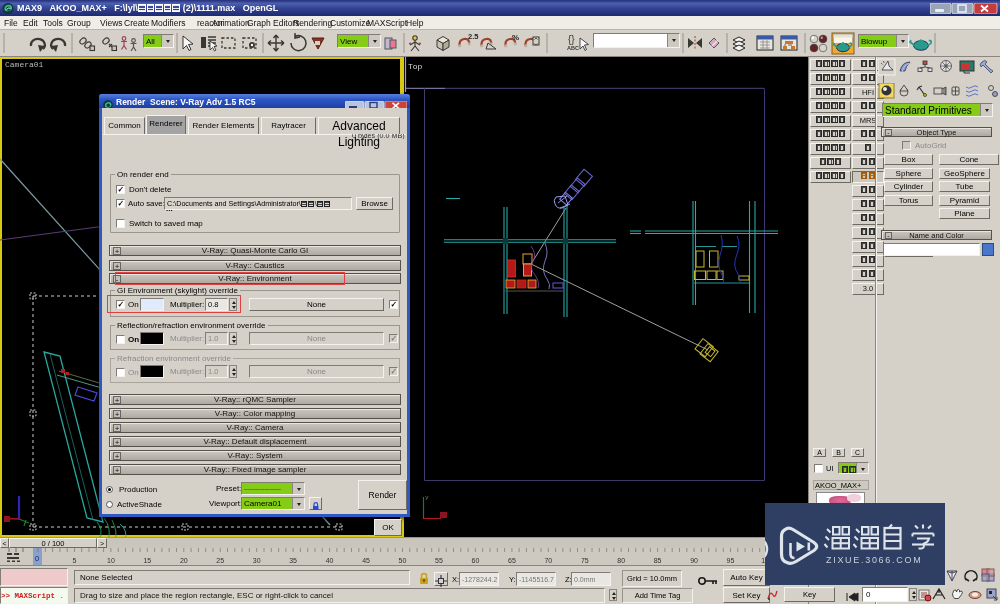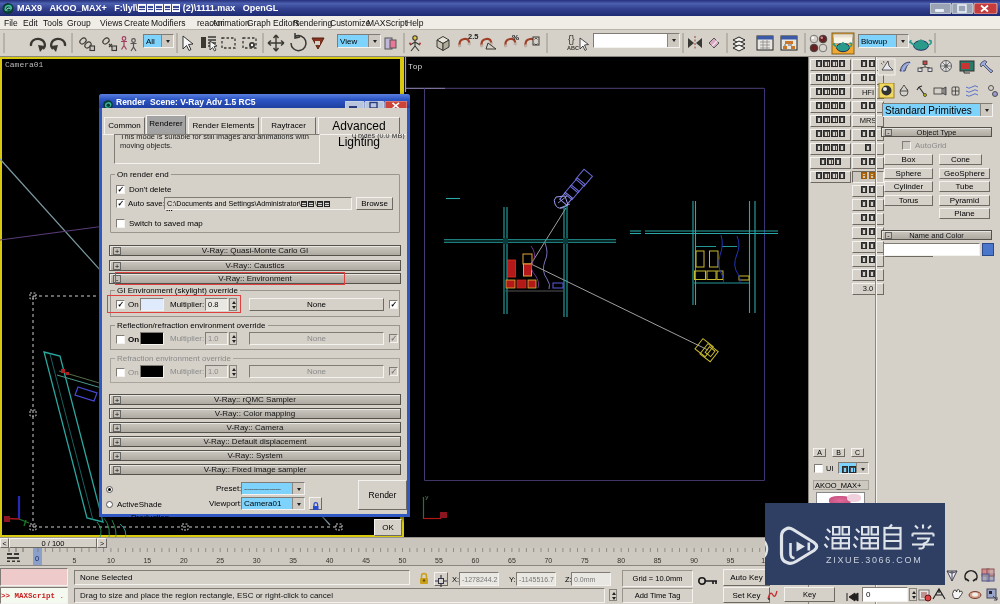--- a/index.html
+++ b/index.html
@@ -10,21 +10,21 @@
 .gry{color:#8a8a8a !important;}
 .cbx,.cbe,.cbg{width:9px;height:9px;background:#fff;border-top:1.5px solid #807c75;border-left:1.5px solid #807c75;border-right:1px solid #f4f2ee;border-bottom:1px solid #f4f2ee;}
 .cbx:after{content:"✓";font-size:8px;font-weight:bold;position:absolute;left:0.5px;top:-1.5px;color:#000;}
 .cbg{background:#d5d1c9;}
 .cbg:after{content:"✓";font-size:8px;font-weight:bold;position:absolute;left:0.5px;top:-1.5px;color:#7a7a7a;}
 .spin{width:8px;height:13px;background:#d5d1c9;border:1px solid #8a867f;}
 .spin:before{content:"";position:absolute;left:1.5px;top:2px;border-left:2.5px solid transparent;border-right:2.5px solid transparent;border-bottom:3.5px solid #222;}
 .spin:after{content:"";position:absolute;left:1.5px;top:7px;border-left:2.5px solid transparent;border-right:2.5px solid transparent;border-top:3.5px solid #222;}
 .roll{width:292px;height:11px;background:linear-gradient(#ccc8c0,#aeaaa2);border:1px solid #55524c;box-shadow:inset 1px 1px 0 #e8e6e0;font-size:8px;text-align:center;line-height:10px;color:#111;}
 .roll i{font-style:normal;position:absolute;left:3px;top:1px;width:8px;height:8px;border:1px solid #666;font-size:8px;line-height:7px;text-align:center;background:#c4c0b8;}
-.combo{background:#7dd3fc;border-top:1px solid #807c75;border-left:1px solid #807c75;border-right:1px solid #f4f2ee;border-bottom:1px solid #f4f2ee;padding-left:2px;overflow:hidden;white-space:nowrap;display:flex;align-items:center;}
+.combo{background:#84cc16;border-top:1px solid #807c75;border-left:1px solid #807c75;border-right:1px solid #f4f2ee;border-bottom:1px solid #f4f2ee;padding-left:2px;overflow:hidden;white-space:nowrap;display:flex;align-items:center;}
 .combo:after{content:"";position:absolute;right:0;top:0;width:11px;height:100%;background:#cdc9c1;border-left:1px solid #8a867f;}
 .combo:before{content:"";position:absolute;right:3px;top:5px;border-left:2.5px solid transparent;border-right:2.5px solid transparent;border-top:3.5px solid #222;z-index:2;}
 .hz{display:inline-block;width:6px;height:6.5px;border:1px solid #222;background:repeating-linear-gradient(to bottom,#444 0 0.8px,transparent 0.8px 2.2px);vertical-align:-1px;margin:0 0.5px;}
 .hz2{display:inline-block;width:6.5px;height:7px;border:1px solid #2a2a2a;background:repeating-linear-gradient(to bottom,#4a4a4a 0 0.8px,transparent 0.8px 2.6px),repeating-linear-gradient(to right,#4a4a4a 0 0.8px,transparent 0.8px 3.2px);margin:0 0.6px;}
 .hz2.h{border-color:#9a5a08;background:repeating-linear-gradient(to bottom,#b06a10 0 0.9px,transparent 0.9px 2.4px),repeating-linear-gradient(to right,#b06a10 0 0.9px,transparent 0.9px 3px);}
 .zbtn{position:absolute;width:41px;height:11.5px;background:#d5d1c9;border-top:1px solid #f4f2ee;border-left:1px solid #f4f2ee;border-right:1px solid #6e6a63;border-bottom:1px solid #6e6a63;text-align:center;line-height:9px;font-size:7.5px;color:#111;}
 .zbtn.c2{width:32px;}
 .zbtn.hot{background:#ccc8c0;border-top:1px solid #6e6a63;border-left:1px solid #6e6a63;border-right:1px solid #f4f2ee;border-bottom:1px solid #f4f2ee;}
 .ob{width:49px;height:11px;font-size:8px;text-align:center;line-height:10px;}
 .fld{width:40px;height:14px;background:#e9e7e1;font-size:7px;color:#777;line-height:13px;padding-left:2px;overflow:hidden;white-space:nowrap;}
@@ -533,21 +533,21 @@
       <rect x="3.5" y="3.5" width="5" height="5" fill="none" stroke="#334" stroke-width="1"></rect>
       <path d="M6,0 v3 M6,9 v3 M0,6 h3 M9,6 h3" stroke="#334" stroke-width="1.2"></path>
     </svg></div>
 <div class="ab" style="left:452px;top:575px;font-size:7.5px;">X:</div>
 <div class="ab sunk fld" style="left:459px;top:572px;">-1278244.2</div>
 <div class="ab" style="left:509px;top:575px;font-size:7.5px;">Y:</div>
 <div class="ab sunk fld" style="left:516px;top:572px;">-1145516.7</div>
 <div class="ab" style="left:565px;top:575px;font-size:7.5px;">Z:</div>
 <div class="ab sunk fld" style="left:571px;top:572px;">0.0mm</div>
 
-<div class="ab" style="left:622px;top:570px;width:71px;height:17px;border:1px solid #98948c;border-right-color:#f4f2ee;border-bottom-color:#f4f2ee;font-size:7.5px;text-align:center;line-height:16px;">Grid = 10.0mm</div>
+<div class="ab" style="left:622px;top:570px;width:60px;height:17px;border:1px solid #98948c;border-right-color:#f4f2ee;border-bottom-color:#f4f2ee;font-size:7.5px;text-align:center;line-height:16px;">Grid = 10.0mm</div>
 
 <div class="ab" style="left:697px;top:574px;">
 <svg width="22" height="14">
       <circle cx="5" cy="7" r="3.2" fill="none" stroke="#1a1a1a" stroke-width="1.6"></circle>
       <path d="M8,7 h12 M16,7 v3 M19,7 v3" stroke="#1a1a1a" stroke-width="1.6"></path>
     </svg></div>
 
 <div class="ab btn" style="left:723px;top:569px;width:47px;height:17px;font-size:8px;text-align:center;line-height:16px;">Auto Key</div>
 <div class="ab btn" style="z-index:10;left:723px;top:587px;width:47px;height:16px;font-size:8px;text-align:center;line-height:15px;">Set Key</div>
 
@@ -666,21 +666,21 @@
  </svg>
 
  <div class="ab combo" style="left:73px;top:46px;width:111px;height:14px;">
       <span style="font-size:10px;">Standard Primitives</span>
     </div>
 
  <div class="ab roll" style="left:72px;top:70px;width:111px;height:10px;line-height:9px;font-size:7.5px;"><i style="width:7px;height:7px;line-height:6px;font-size:7px;">-</i>Object Type</div>
  <div class="ab cbe" style="left:93px;top:84px;background:#ccc8c0;"></div>
  <div class="ab t8 gry" style="left:106px;top:84px;">AutoGrid</div>
  <div class="ab btn ob" style="left:75px;top:97px;">Box</div>
- <div class="ab btn ob" style="left:130px;top:97px;width:43px;">Cone</div>
+ <div class="ab btn ob" style="left:130px;top:97px;width:60px;">Cone</div>
  <div class="ab btn ob" style="left:75px;top:110.5px;">Sphere</div>
  <div class="ab btn ob" style="left:130px;top:110.5px;width:51px;">GeoSphere</div>
  <div class="ab btn ob" style="left:75px;top:124px;">Cylinder</div>
  <div class="ab btn ob" style="left:130px;top:124px;width:51px;">Tube</div>
  <div class="ab btn ob" style="left:75px;top:137.5px;">Torus</div>
  <div class="ab btn ob" style="left:130px;top:137.5px;width:51px;">Pyramid</div>
  <div class="ab btn ob" style="left:75px;top:151px;margin-top:38px;">Teapot</div>
  <div class="ab btn ob" style="left:130px;top:151px;width:51px;">Plane</div>
 
  <div class="ab roll" style="left:72px;top:173px;width:111px;height:10px;line-height:9px;font-size:7.5px;"><i style="width:7px;height:7px;line-height:6px;font-size:7px;">-</i>Name and Color</div>
@@ -723,23 +723,20 @@
 
  <div class="ab" style="left:3px;top:14px;width:305px;height:406px;background:#d5d1c9;"></div>
 
  <div class="ab btn" style="left:5px;top:23px;width:41px;height:17px;font-size:8px;text-align:center;line-height:16px;border-bottom:none;">Common</div>
  <div class="ab btn" style="left:47px;top:21px;width:40px;height:19px;font-size:8px;text-align:center;line-height:16px;border-bottom:none;background:#a3a3a3;">Renderer</div>
  <div class="ab btn" style="left:89px;top:23px;width:71px;height:17px;font-size:8px;text-align:center;line-height:16px;border-bottom:none;">Render Elements</div>
  <div class="ab btn" style="left:162px;top:23px;width:55px;height:17px;font-size:8px;text-align:center;line-height:16px;border-bottom:none;">Raytracer</div>
  <div class="ab btn" style="left:219px;top:23px;width:82px;height:17px;font-size:12px;text-align:center;line-height:16px;border-bottom:none;">Advanced Lighting</div>
  <div class="ab" style="left:4px;top:40px;width:303px;height:1px;background:#f4f2ee;"></div>
 
- <div class="ab sunk" style="left:15px;top:40px;width:206px;height:30px;overflow:hidden;">
-   <div style="position:absolute;left:5px;top:-3.5px;font-size:7.5px;color:#222;width:200px;line-height:9px;">This mode is suitable for still images and animations with moving objects.</div>
- </div>
  <div class="ab" style="left:253px;top:40px;width:56px;height:5px;overflow:hidden;">
       <div style="position:absolute;top:-3.5px;font-size:7.2px;color:#333;white-space:nowrap;">0 bytes (0.0 MB)</div>
     </div>
 
  <div class="ab" style="left:11px;top:80px;width:290px;height:59px;border:1px solid #9a968e;border-radius:1px;"></div>
  <div class="ab" style="left:16px;top:76px;font-size:8px;background:#d5d1c9;padding:0 2px;">On render end</div>
  <div class="ab cbx" style="left:17px;top:91px;"></div>
  <div class="ab t8" style="left:30px;top:91px;">Don't delete</div>
  <div class="ab cbx" style="left:17px;top:105px;"></div>
  <div class="ab" style="left:29px;top:105px;font-size:7.8px;">Auto save:</div>
@@ -791,21 +788,21 @@
 
  <div class="ab roll" style="left:10px;top:300px;"><i>+</i>V-Ray:: rQMC Sampler</div>
  <div class="ab roll" style="left:10px;top:314px;"><i>+</i>V-Ray:: Color mapping</div>
  <div class="ab roll" style="left:10px;top:328px;"><i>+</i>V-Ray:: Camera</div>
  <div class="ab roll" style="left:10px;top:342px;"><i>+</i>V-Ray:: Default displacement</div>
  <div class="ab roll" style="left:10px;top:356px;"><i>+</i>V-Ray:: System</div>
  <div class="ab roll" style="left:10px;top:370px;"><i>+</i>V-Ray:: Fixed image sampler</div>
 
  <div class="ab" style="left:7px;top:392px;width:7px;height:7px;border-radius:50%;border:1px solid #555;background:#fff;"></div>
  <div class="ab" style="left:9px;top:394px;width:3px;height:3px;border-radius:50%;background:#000;"></div>
- <div class="ab t8" style="left:32px;top:391px;margin-top:28px;">Production</div>
+ <div class="ab t8" style="left:20px;top:391px;">Production</div>
  <div class="ab" style="left:7px;top:407px;width:7px;height:7px;border-radius:50%;border:1px solid #555;background:#fff;"></div>
  <div class="ab t8" style="left:18px;top:406px;">ActiveShade</div>
  <div class="ab t8" style="left:117px;top:390px;">Preset:</div>
  <div class="ab combo" style="left:142px;top:388px;width:64px;height:13px;">
       <span style="font-size:7px;letter-spacing:-0.5px;color:#444;">--------------------</span>
     </div>
  <div class="ab t8" style="left:110px;top:405px;">Viewport:</div>
  <div class="ab combo" style="left:142px;top:403px;width:64px;height:13px;">
       <span style="font-size:8px;">Camera01</span>
     </div>

